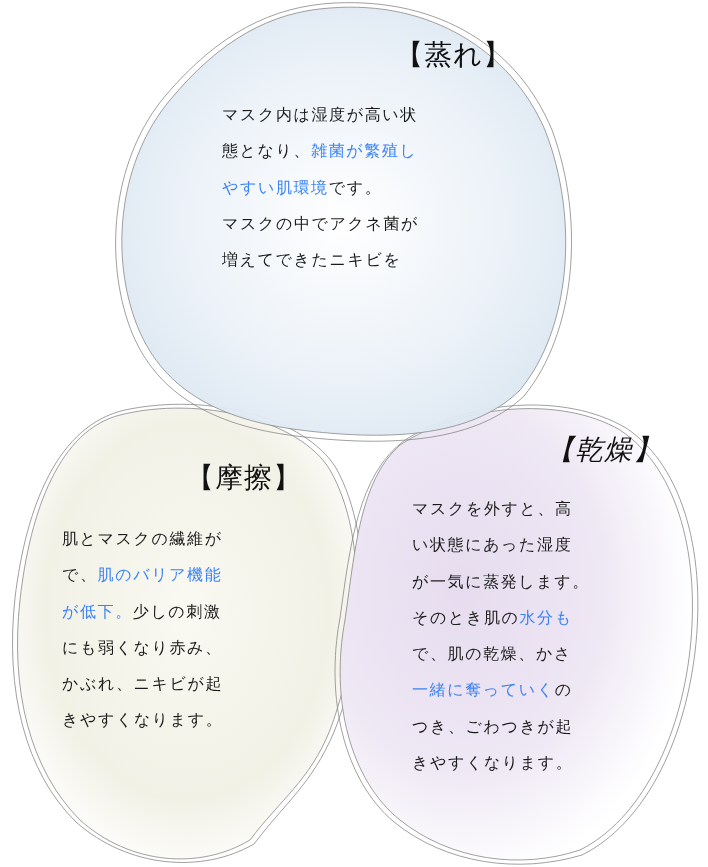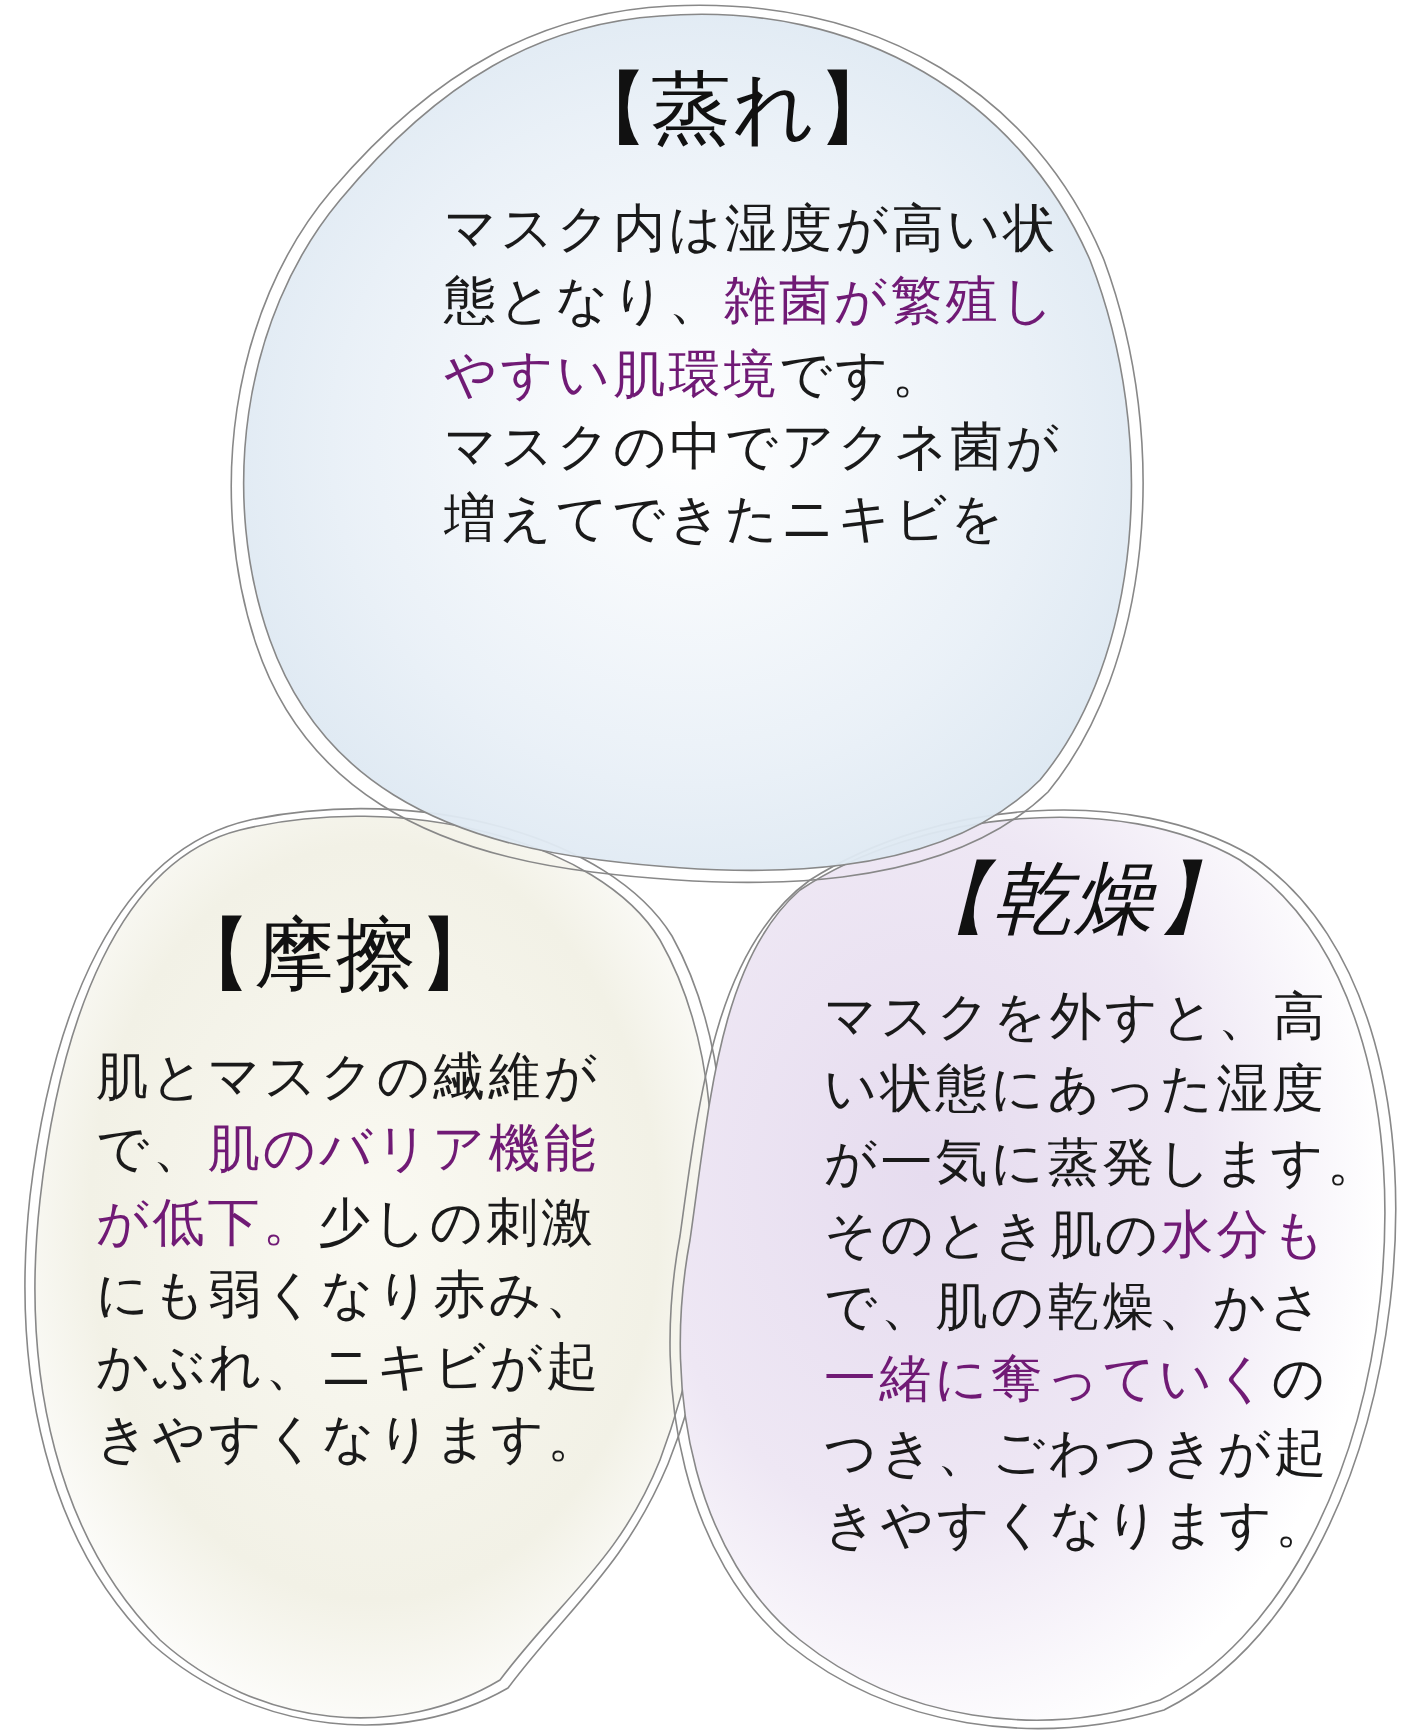--- a/index.html
+++ b/index.html
@@ -1,26 +1,26 @@
 <!DOCTYPE html>
 <html><head>
   <meta charset="utf-8">
   <style>
     html, body { margin: 0; padding: 0; background: #ffffff; }
     body { width: 708px; height: 867px; position: relative; overflow: hidden;
            font-family: "DejaVu Serif", "Liberation Serif", serif; color: #1a1a1a; }
     svg.blobs { position: absolute; left: 0; top: 0; width: 708px; height: 867px; }
     .bubble { position: absolute; }
-    .bubble .title { font-size: 40px; line-height: 40px; text-align: center; letter-spacing: 1px; color: #111; }
-    .bubble .body { font-size: 26px; line-height: 36.3px; letter-spacing: 1.6px; white-space: nowrap; }
+    .bubble .title { font-size: 28px; line-height: 40px; text-align: right; letter-spacing: 1px; color: #111; }
+    .bubble .body { font-size: 16px; line-height: 36.3px; letter-spacing: 1.6px; white-space: nowrap; }
     .bubble .line { display: block; }
-    .hl { color: #701a75; text-align: right; }
+    .hl { color: #3b82f6; text-align: right; }
     #b-mure { left: 222px; top: 35px; width: 290px; }
     #b-mure .title { width: 290px; margin-bottom: 22px; }
-    #b-masatsu { left: 48px; top: 458px; width: 250px; }
+    #b-masatsu { left: 62px; top: 458px; width: 250px; }
     #b-masatsu .title { width: 240px; margin-bottom: 23px; }
     #b-kansou { left: 412px; top: 430px; width: 260px; }
     #b-kansou .title { width: 250px; margin-bottom: 21px; font-style: italic; }
   </style>
 </head>
 <body>
 
 <svg class="blobs" viewBox="0 0 708 867" xmlns="http://www.w3.org/2000/svg">
   <defs>
     <radialGradient id="g-mure" cx="0.5" cy="0.5" r="0.55">

